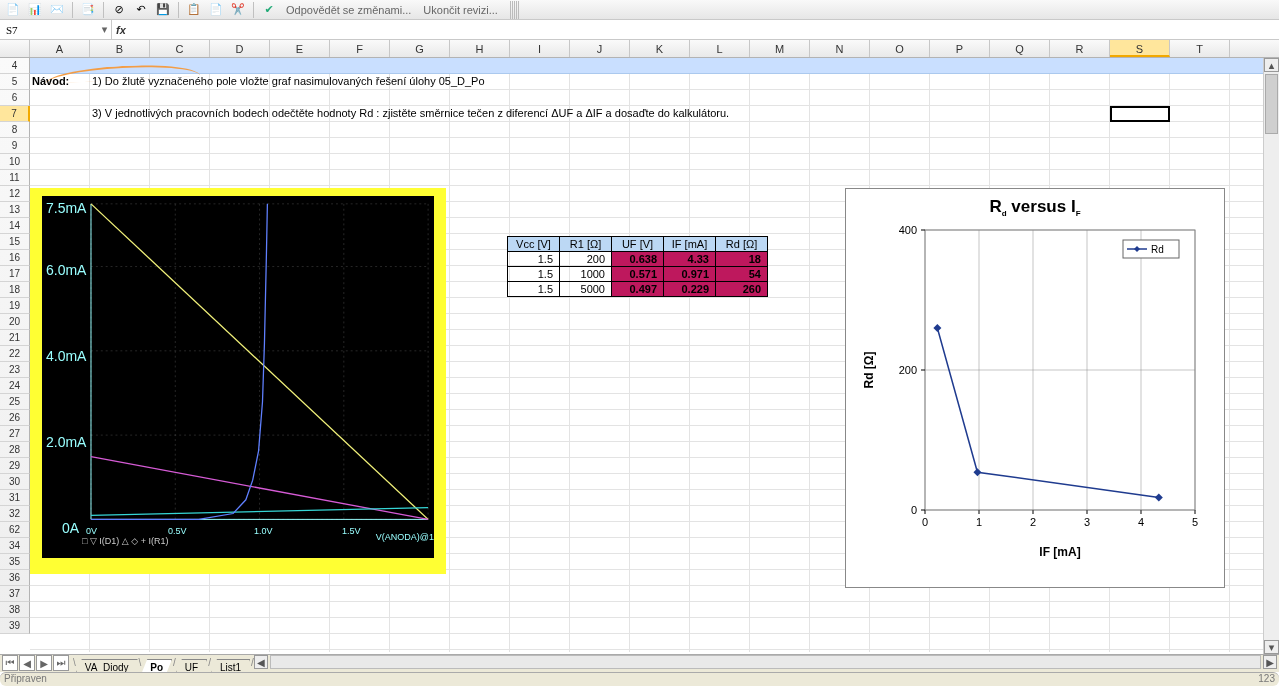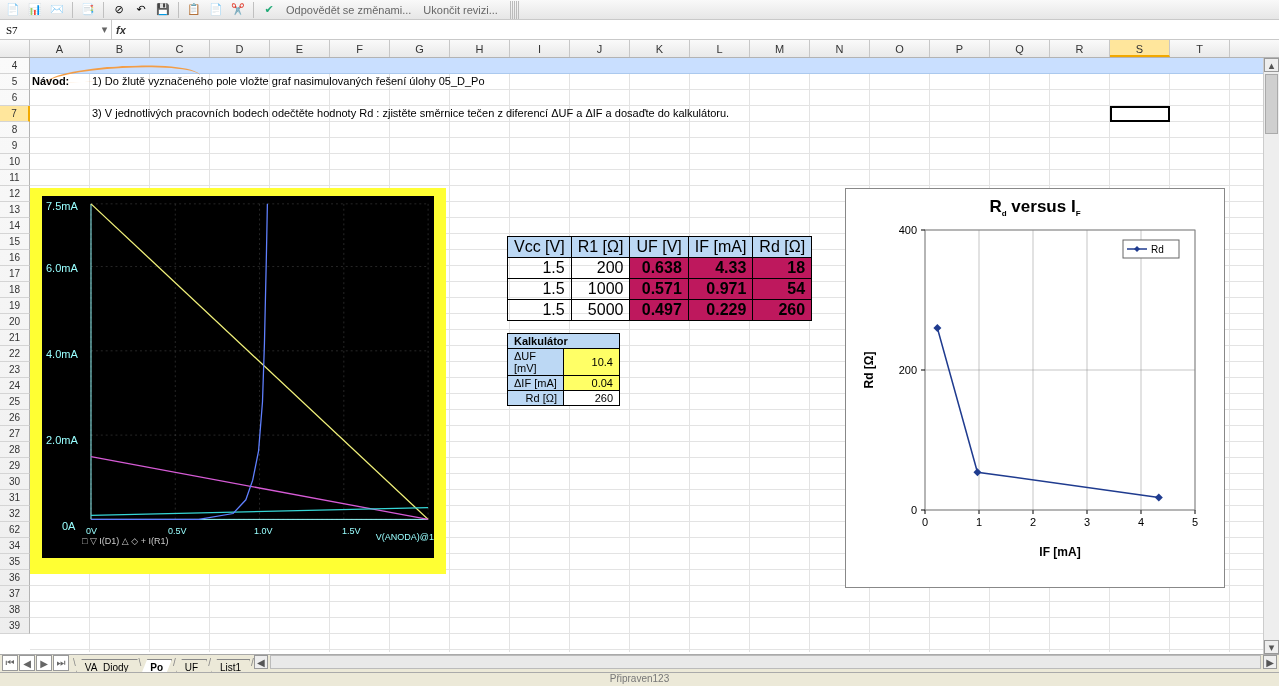--- a/index.html
+++ b/index.html
@@ -43,37 +43,37 @@
 
 .cell { position:absolute; font-size:11px; }
 .navod { font-weight:bold; }
 .selected { border:2px solid #000; box-sizing:border-box; }
 
 
 .instr { white-space:nowrap; }
 sub{font-size:8px;}
 
 
-.dtable { position:absolute; left:477px; top:178px; border-collapse:collapse; font-size:16px; }
+.dtable { position:absolute; left:477px; top:178px; border-collapse:collapse; font-size:11px; }
 .dtable th,.dtable td{ border:1px solid #000; padding:1px 6px; height:15px; text-align:right; min-width:52px; }
 .dtable th{ background:#bcd8f4; text-align:center; font-weight:normal; }
 .dtable td.y{ background:#be185d;font-weight:bold; }
 
 
 .ktable { position:absolute; left:477px; top:275px; border-collapse:collapse; font-size:11px; }
 .ktable th,.ktable td{ border:1px solid #000; padding:1px 6px; height:15px; }
 .ktable .hdr{ background:#bcd8f4; text-align:left; width:112px; }
 .ktable .lab{ background:#bcd8f4; width:56px; }
 .ktable td.y{ background:#ffff66; text-align:right; width:56px; }
 .ktable td.w{ background:#fff; text-align:right; width:56px; }
 
 
 .pspice { position:absolute; left:0px; top:130px; width:416px; height:386px; background:#ffff33; border:4px solid #ffff33; }
 .pspice-inner{ position:absolute; left:8px; top:4px; right:8px; bottom:12px; background:#000; }
-.pspice-inner .ylab{position:absolute;color:#9ff;font-size:11px;}
+.pspice-inner .ylab{position:absolute;color:#9ff;font-size:14px;}
 .pspice-inner .xlab{position:absolute;color:#9ff;font-size:9px;bottom:22px;}
 .pspice-inner .xttl{position:absolute;bottom:16px;left:0;right:0;text-align:right;color:#9ff;font-size:9px;}
 .pspice-inner .legend{position:absolute;bottom:12px;left:40px;color:#ccc;font-size:9px;}
 .pspice-inner svg{position:absolute;inset:0;}
 
 
 .chartbox { position:absolute; left:815px; top:130px; width:380px; height:400px; background:#fff; border:1px solid #888; }
 .chartbox .ctitle{ text-align:center; font:bold 17px Arial; padding:8px 0 2px; }
 .chartbox svg{ display:block; margin:0 auto; }
 
@@ -83,21 +83,21 @@
 .tabs .nav span{width:16px;height:16px;border:1px solid #999;display:inline-flex;align-items:center;justify-content:center;cursor:pointer;background:#fff;margin-right:1px;color:#666;}
 .tab{padding:2px 8px 0 8px;background:#fff;border:1px solid #888;border-bottom:none;margin-top:4px;cursor:pointer; position:relative; clip-path:polygon(6px 0,100% 0,calc(100% - 6px) 100%,0 100%);}
 .tab.active{background:#fff;font-weight:bold;border-bottom:1px solid #fff;}
 .tab:not(.active){background:#ece9d8;}
 .tabs .slash{color:#888;padding:2px 0 0 1px;}
 .tabs .hscroll{flex:1;display:flex;align-items:center;justify-content:flex-end;padding-right:2px;}
 .tabs .hscroll .track{flex:1;height:14px;background:#e9e9e9;border:1px solid #bbb;margin:0 2px;position:relative;}
 .tabs .hscroll .btn{width:14px;height:14px;border:1px solid #999;background:#eee;display:inline-flex;align-items:center;justify-content:center;cursor:pointer;color:#555;}
 
 
-.status{position:absolute;left:0;right:0;bottom:0;height:14px;background:#ece9d8;border-top:1px solid #aaa;font-size:10px;color:#777;padding:0 4px;display:flex;justify-content:center;}
+.status{position:absolute;left:0;right:0;bottom:0;height:14px;background:#ece9d8;border-top:1px solid #aaa;font-size:10px;color:#777;padding:0 4px;display:flex;justify-content:space-between;border-radius:6px;}
 
 
 .vscroll{position:absolute;right:0;top:58px;width:16px;bottom:32px;background:#eee;border-left:1px solid #ccc;}
 .vscroll .btn{height:14px;border:1px solid #999;background:#eee;display:flex;align-items:center;justify-content:center;cursor:pointer;color:#555;}
 .vscroll .thumb{position:absolute;left:1px;right:1px;top:16px;height:60px;background:#cfcfcf;border:1px solid #aaa;}
 </style>
 </head>
 <body>
 
 <div class="toolbar">
@@ -231,39 +231,20 @@
       <tr>
         <td>1.5</td>
         <td>5000</td>
         <td class="y">0.497</td>
         <td class="y">0.229</td>
         <td class="y">260</td>
       </tr>
     </tbody>
       </table>
 
-    <table class="ktable">
-      <tbody>
-          <tr>
-            <th class="hdr" colspan="2">Kalkulátor</th>
-          </tr>
-      <tr>
-            <td class="lab">ΔUF [mV]</td>
-            <td class="y">10.4</td>
-          </tr>
-      <tr>
-            <td class="lab">ΔIF [mA]</td>
-            <td class="y">0.04</td>
-          </tr>
-      <tr>
-            <td class="lab" style="text-align:right">Rd [Ω]</td>
-            <td class="w">260</td>
-          </tr>
-    </tbody>
-      </table>
 
     <div class="pspice">
       <div class="pspice-inner">
         <svg viewBox="0 0 400 370">
 
           <g stroke="#505050" stroke-dasharray="2,3" stroke-width="0.5">
             <line x1="50" y1="8" x2="50" y2="330"></line>
               <line x1="136" y1="8" x2="136" y2="330"></line>
               <line x1="222" y1="8" x2="222" y2="330"></line>
               <line x1="308" y1="8" x2="308" y2="330"></line>

